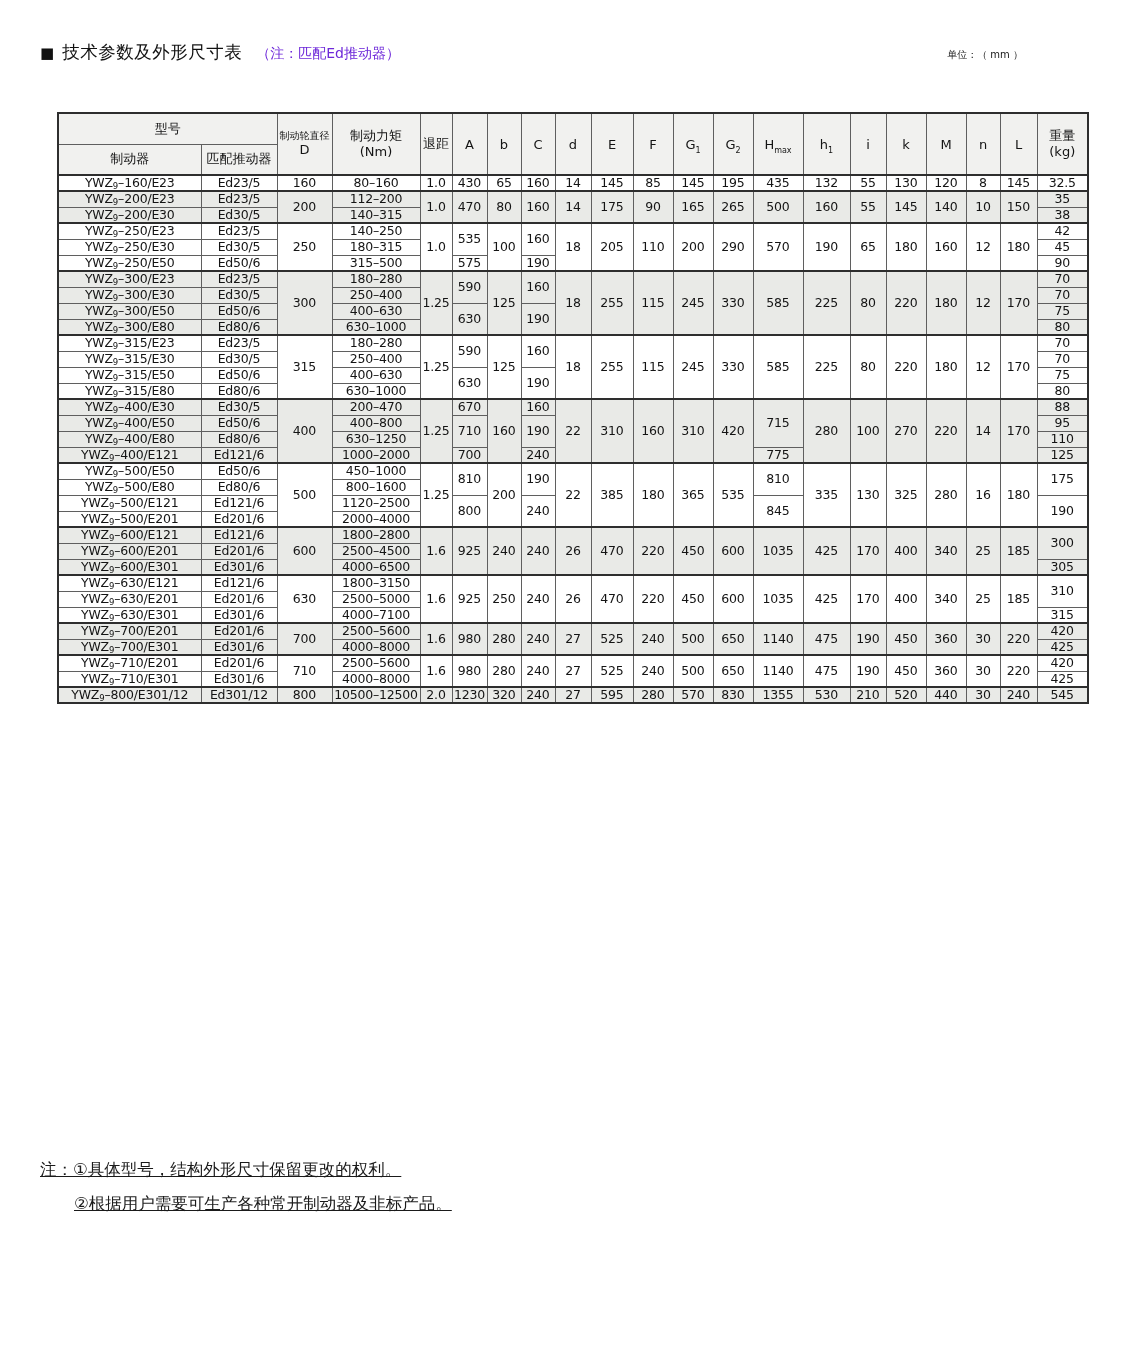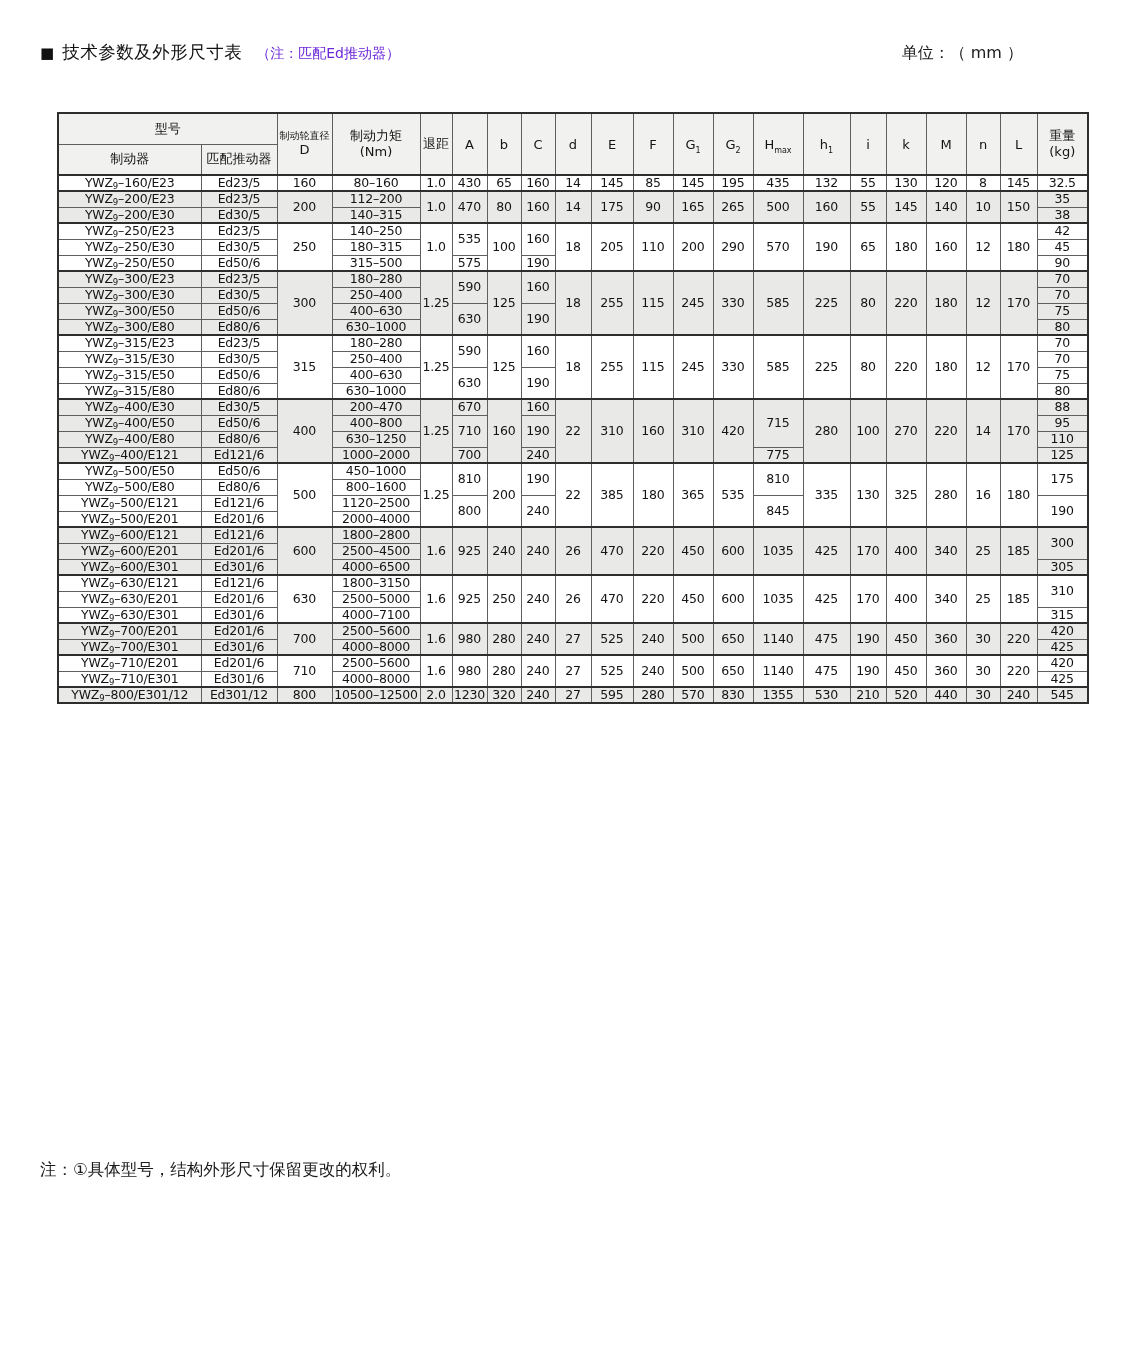--- a/index.html
+++ b/index.html
@@ -8,41 +8,41 @@
     font-family:"DejaVu Sans","Liberation Sans",sans-serif;overflow:hidden;
   }
   .titlebar{
     position:absolute;left:40px;right:122px;top:40px;
     display:flex;justify-content:space-between;align-items:baseline;color:#111;
   }
   .t-left{display:flex;align-items:baseline;}
   .bullet{font-size:15px;margin-right:8px;}
   .title{font-size:17.5px;font-weight:normal;letter-spacing:0.5px;}
   .note{font-size:14px;margin-left:14px;color:#6d28d9;}
-  .unit{font-size:16px;color:#1a1a1a;}
+  .unit{font-size:10px;color:#1a1a1a;}
   #spec-table{
     position:absolute;left:57px;top:112px;
     border-collapse:collapse;table-layout:fixed;border:2.5px solid #2e2e2e;background:#c2410c;
   }
   th,td{
     border:1px solid #5f5f5f;text-align:center;vertical-align:middle;
     padding:0 1px;font-weight:normal;color:#141414;
   }
   thead tr{height:31px;}
   thead th{font-size:13px;background:#f1f1ef;}
   thead{border-bottom:2px solid #2e2e2e;}
   .sp0 .l0{font-size:10px;}
   .l0,.l1{display:block;line-height:1.25;}
   tbody tr{height:16px;}
   tbody td{font-size:12.5px;letter-spacing:-0.2px;background:#fff;line-height:1.1;}
   tr.shade td{background:var(--shade,#e9eae7);}
   tr.gstart td{border-top:2px solid #2e2e2e;}
   th sub{font-size:8px;line-height:0;}
   td sub{font-size:8.5px;line-height:0;vertical-align:-2px;}
-  .notes{position:absolute;left:40px;top:1153px;font-size:16.5px;color:#1a1a1a;}
+  .notes{position:absolute;left:40px;top:1153px;font-size:16.5px;color:#1a1a1a;text-decoration:underline;}
   .notes .line{height:34px;line-height:34px;white-space:pre;}
   .notes .indent{padding-left:34px;}
 </style>
 </head>
 <body style="--shade: #e9eae7;">
 
 <div class="titlebar">
   <div class="t-left">
     <span class="bullet">■</span>
     <span class="title">技术参数及外形尺寸表</span>
@@ -525,13 +525,14 @@
         <td>440</td>
         <td>30</td>
         <td>240</td>
         <td>545</td>
       </tr>
     </tbody>
   </table>
 
 <div class="notes">
   <div class="line"><span>注：</span><span>①具体型号，结构外形尺寸保留更改的权利。</span></div>
+  <div class="line indent">②根据用户需要可生产各种常开制动器及非标产品。</div>
 </div>
 
 </body></html>

